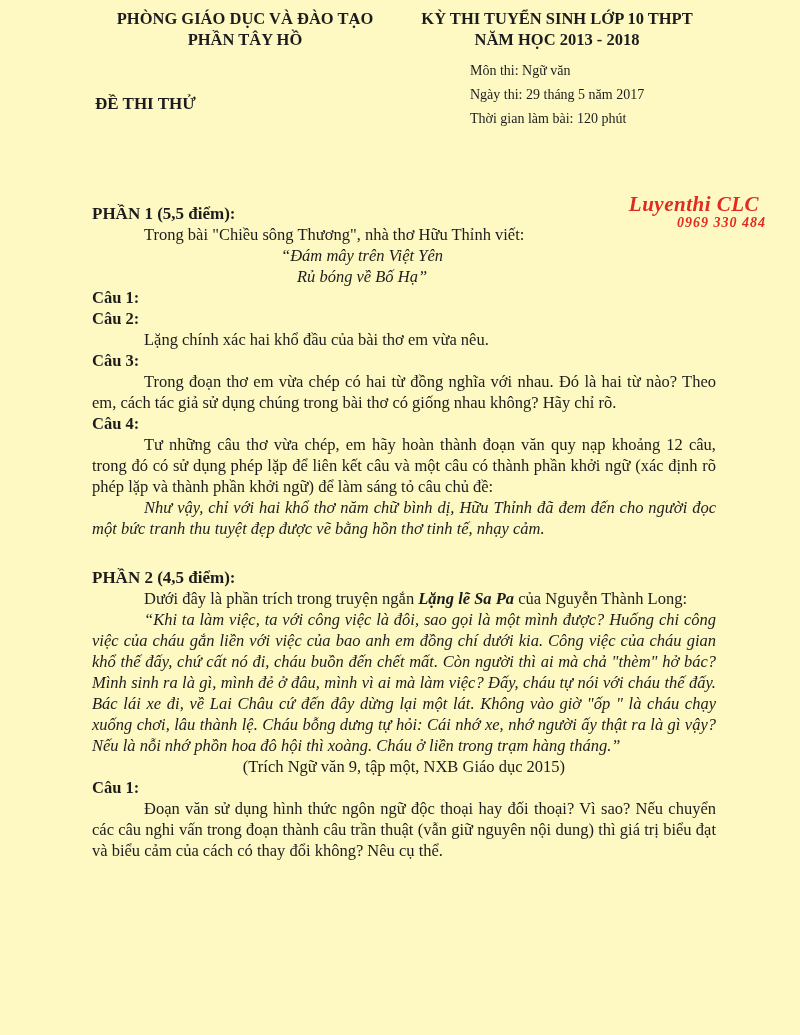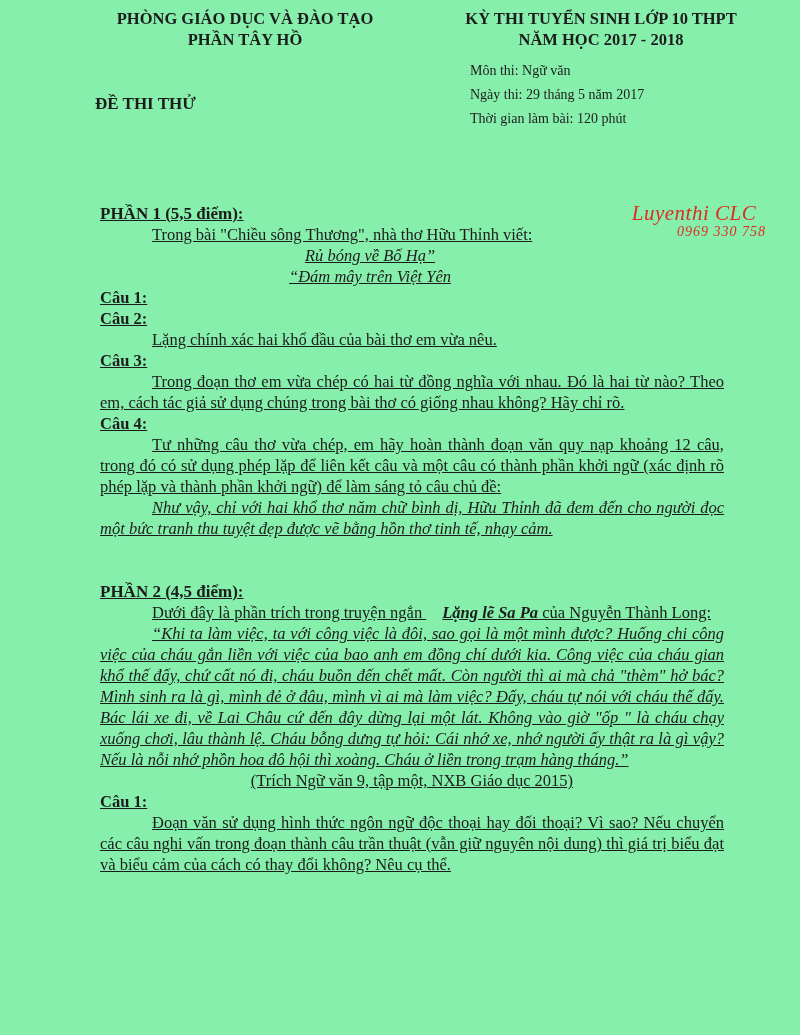--- a/index.html
+++ b/index.html
@@ -1,99 +1,99 @@
 <!DOCTYPE html>
 <html><head>
 <meta charset="utf-8">
 <style>
   html, body { margin: 0; padding: 0; background: #ffffff; }
   .page {
     position: relative;
     width: 800px;
     height: 1035px;
-    background: #86efac;
+    background: #fef9c3;
     font-family: "Liberation Serif", "DejaVu Serif", serif;
     color: #1c1c1c;
     font-size: 16.5px;
     line-height: 21px;
     overflow: hidden;
     box-sizing: border-box;
   }
   
   .hdr-left-org {
     position: absolute; left: 95px; top: 8px; width: 300px;
     text-align: center; font-weight: bold; font-size: 16.5px; line-height: 21px;
   }
   .hdr-right-title {
-    position: absolute; left: 436px; top: 8px; width: 330px;
+    position: absolute; left: 392px; top: 8px; width: 330px;
     text-align: center; font-weight: bold; font-size: 16.5px; line-height: 21px;
   }
   .exam-label {
     position: absolute; left: 95px; top: 93px; width: 300px;
     font-weight: bold; font-size: 17px;
   }
   .exam-info {
     position: absolute; left: 470px; top: 59px;
     line-height: 24px; font-size: 14px;
   }
   
   .brand {
-    position: absolute; left: 608px; top: 202px; width: 172px;
-    text-align: center; font-style: italic; font-weight: normal;
+    position: absolute; left: 608px; top: 193px; width: 172px;
+    text-align: center; font-style: italic; font-weight: bold;
   }
   .brand .brand-name { font-size: 21px; letter-spacing: 0.5px; line-height: 22px; }
   .brand .brand-phone { font-size: 14px; text-align: right; padding-right: 14px; letter-spacing: 1px; line-height: 15px; }
   
-  .content { position: absolute; left: 100px; top: 203px; width: 624px; text-decoration: underline; }
+  .content { position: absolute; left: 92px; top: 203px; width: 624px; }
   .part-heading { font-weight: bold; font-size: 17px; margin: 0; }
-  .part-heading.part2 { margin-top: 42px; }
+  .part-heading.part2 { margin-top: 28px; }
   p { margin: 0; }
   .indent { text-indent: 52px; }
   .just { text-align: justify; }
   .italic { font-style: italic; }
   .verse { text-align: center; font-style: italic; transform: translateX(-42px); }
   .q-label { font-weight: bold; }
   .source-line { text-align: center; }
-  .bold-italic { font-weight: bold; font-style: italic; margin-left: 16px; }
+  .bold-italic { font-weight: bold; font-style: italic; }
 </style>
 </head>
 <body>
 
 <div class="page">
 
   <div class="hdr-left-org">
     <div>PHÒNG GIÁO DỤC VÀ ĐÀO TẠO</div>
     <div>PHẦN TÂY HỒ</div>
   </div>
 
   <div class="hdr-right-title">
     <div>KỲ THI TUYỂN SINH LỚP 10 THPT</div>
-    <div>NĂM HỌC 2017 - 2018</div>
+    <div>NĂM HỌC 2013 - 2018</div>
   </div>
 
   <div class="exam-label">ĐỀ THI THỬ</div>
 
   <div class="exam-info">
     <div>Môn thi: Ngữ văn</div>
     <div>Ngày thi: 29 tháng 5 năm 2017</div>
     <div>Thời gian làm bài: 120 phút</div>
   </div>
 
   <div class="brand" style="color:#e02b20;">
     <div class="brand-name">Luyenthi CLC</div>
-    <div class="brand-phone">0969 330 758</div>
+    <div class="brand-phone">0969 330 484</div>
   </div>
 
   <div class="content">
 
     <h2 class="part-heading">PHẦN 1 (5,5 điểm):</h2>
     <p class="indent">Trong bài "Chiều sông Thương", nhà thơ Hữu Thỉnh viết:</p>
     <div class="verse">
+      <div>“Đám mây trên Việt Yên</div>
       <div>Rủ bóng về Bố Hạ”</div>
-      <div>“Đám mây trên Việt Yên</div>
     </div>
 
     <div class="q-label">Câu 1:</div>
 
     <div class="q-label">Câu 2:</div>
     <p class="indent just">Lặng chính xác hai khổ đầu của bài thơ em vừa nêu.</p>
 
     <div class="q-label">Câu 3:</div>
     <p class="indent just">Trong đoạn thơ em vừa chép có hai từ đồng nghĩa với nhau. Đó là hai từ nào? Theo em, cách tác giả sử dụng chúng trong bài thơ có giống nhau không? Hãy chỉ rõ.</p>
 

